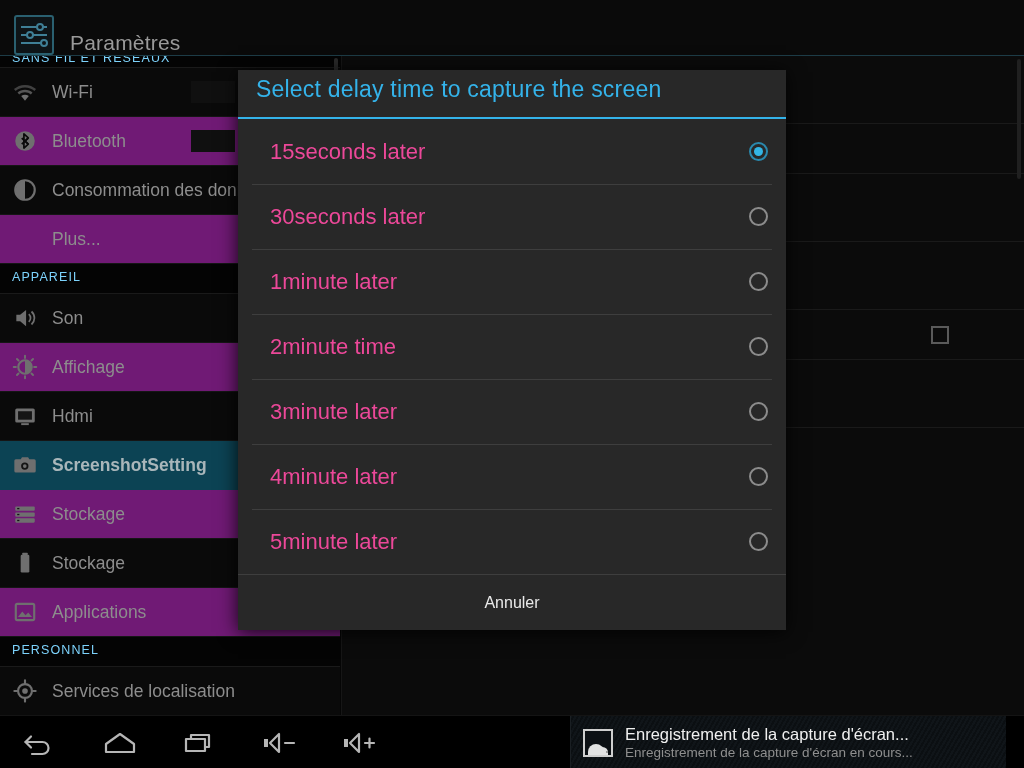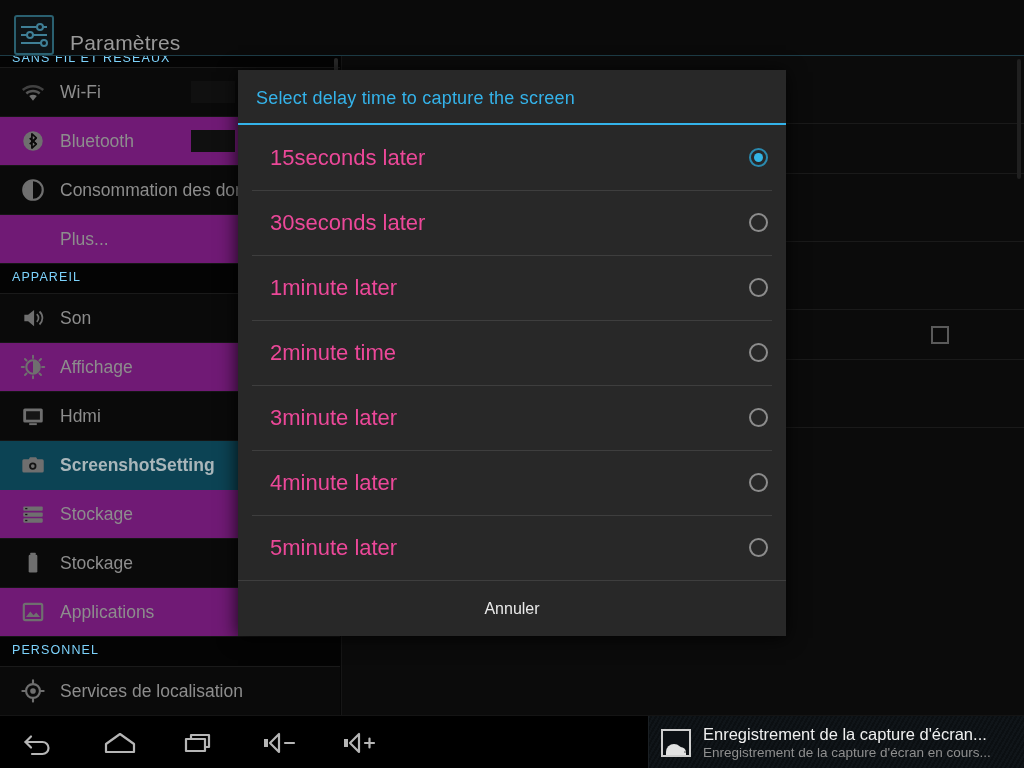--- a/index.html
+++ b/index.html
@@ -76,21 +76,21 @@
   }
   .sec-header.cut { height: 12px; line-height: 4px; overflow: hidden; }
 
   .nav-row {
     position: relative;
     height: 49px;
     display: flex;
     align-items: center;
     border-bottom: 1px solid #151515;
     background: #0a0a0a;
-    padding-left: 20px;
+    padding-left: 12px;
   }
   .nav-row.alt { background: #701a75; text-align: right; }
   .nav-row.selected { background: #0c4354; border-bottom-color: #0c4354; }
   .nav-icon {
     width: 26px; height: 26px;
     flex: 0 0 auto;
     margin-right: 14px;
     position: relative;
     color: #6f6f6f;
   }
@@ -153,22 +153,22 @@
   #dialog {
     position: absolute;
     left: 238px; top: 70px;
     width: 548px;
     background: #282828;
     box-shadow: 0 2px 18px rgba(0,0,0,.85);
     z-index: 40;
   }
   #dialog-title {
     color: #34b3ea;
-    font-size: 18px;
-    padding: 18px 18px 14px 18px;
+    font-size: 23px;
+    padding: 6px 18px 14px 18px;
     border-bottom: 2px solid #34b3ea;
     letter-spacing: .2px;
   }
   #options { background: #282828; }
   .opt-row {
     position: relative;
     height: 65px;
     display: flex;
     align-items: center;
     padding: 0 18px 0 32px;
@@ -242,22 +242,22 @@
     width: 80px; height: 53px;
     display: flex;
     align-items: center;
     justify-content: center;
     color: #b6b6b6;
   }
   .navkey svg { display: block; }
 
   #notification {
     position: absolute;
-    right: 0; top: 0;
-    width: 376px; height: 53px;
+    right: 18px; top: 0;
+    width: 436px; height: 53px;
     display: flex;
     align-items: center;
     padding-left: 12px;
     background:
       repeating-linear-gradient(
         -60deg,
         #0b0f12 0px, #0b0f12 2px,
         #101519 2px, #101519 4px
       );
     border-left: 1px solid #1a1f23;

